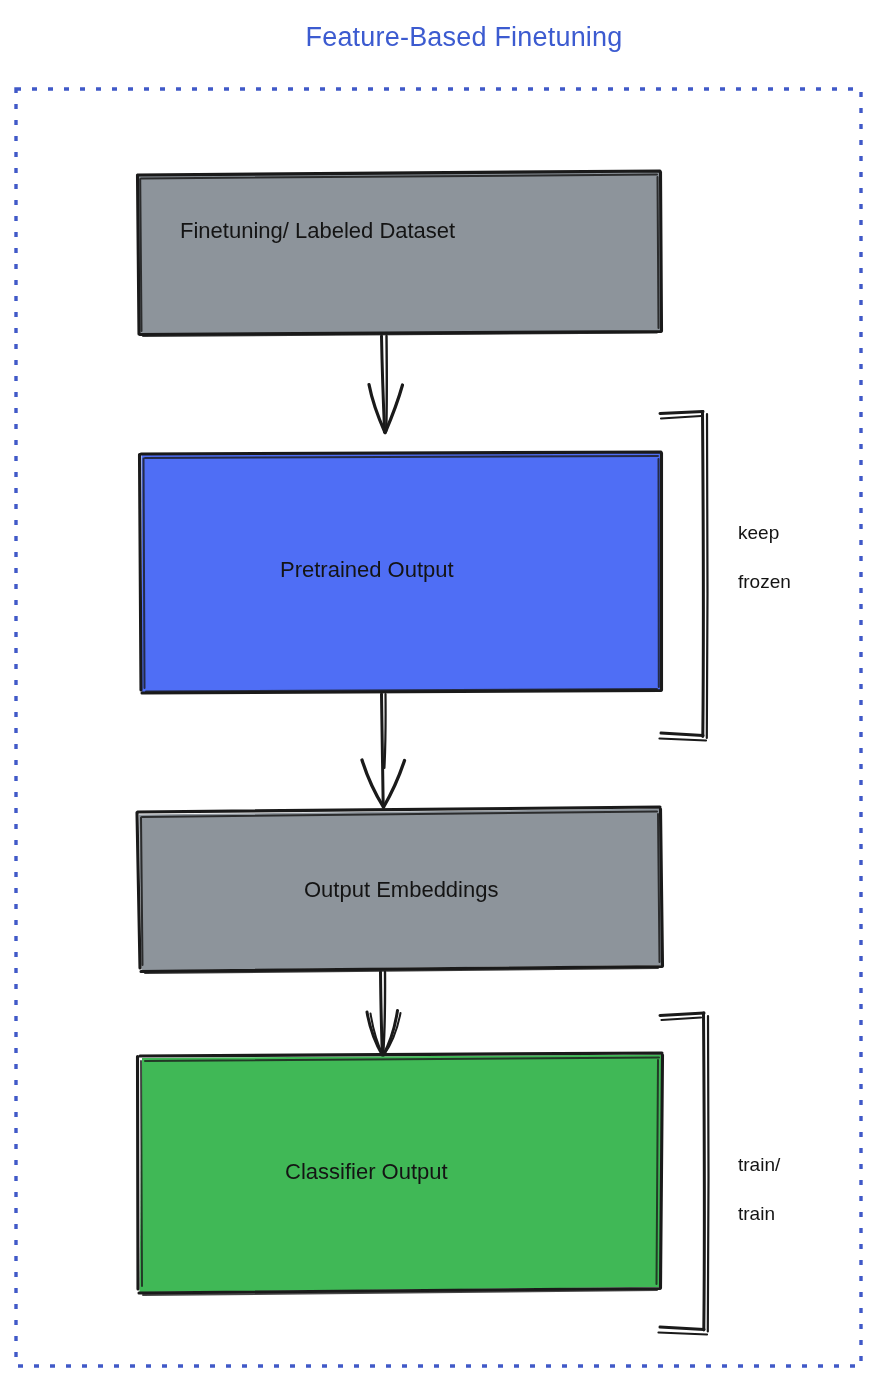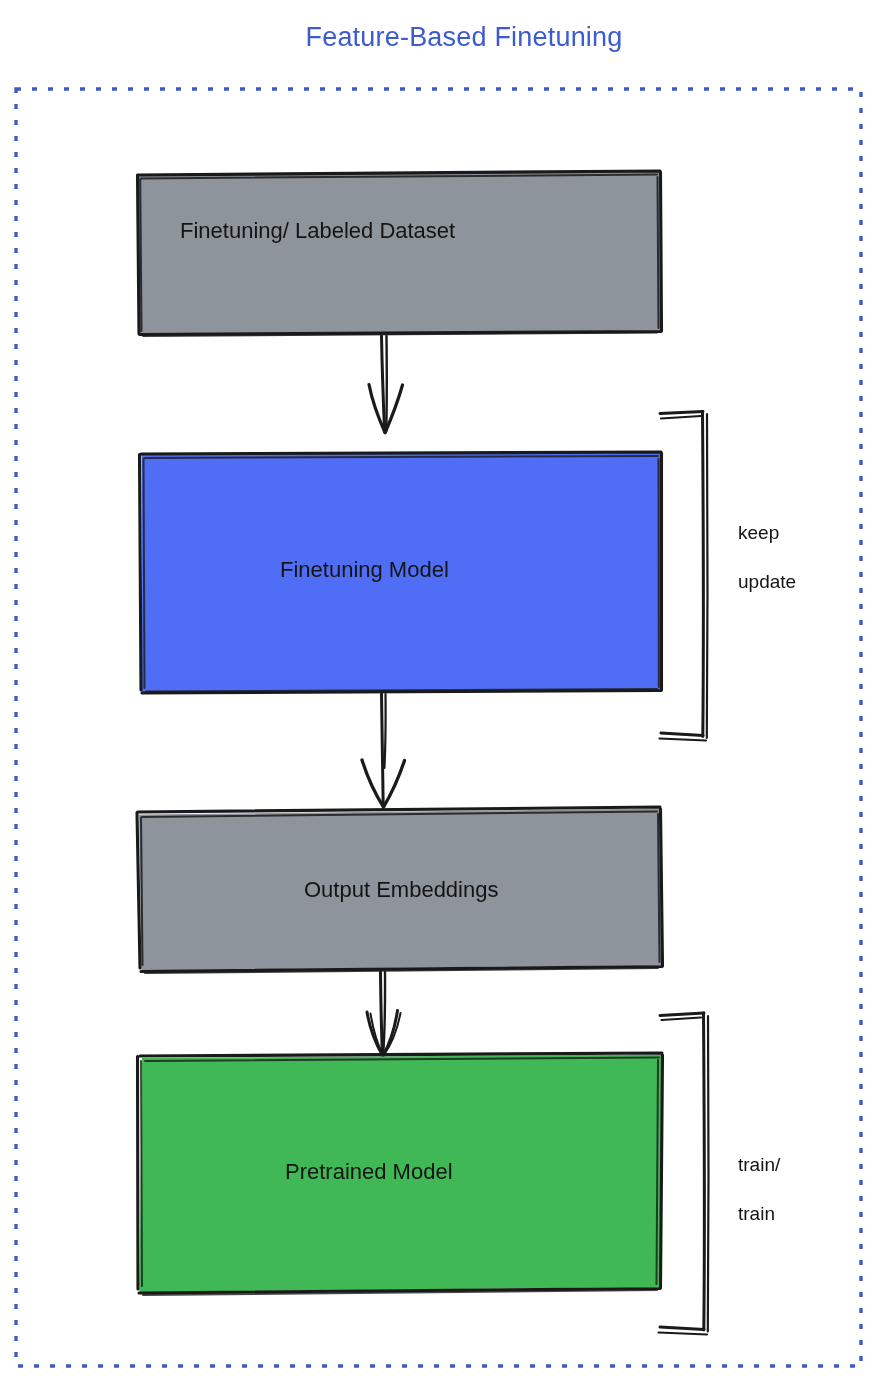--- a/index.html
+++ b/index.html
@@ -135,29 +135,29 @@
     <path d="M 708.0 1016.0 C 708.6 1105, 708.8 1240, 707.8 1331.5" fill="none" stroke="#1a1a1a" stroke-width="2.2" stroke-linecap="round"></path>
     <path d="M 660 1327.0 L 704 1329.5" fill="none" stroke="#1a1a1a" stroke-width="3.0" stroke-linecap="round"></path>
     <path d="M 658.5 1332.5 L 707 1334.5" fill="none" stroke="#1a1a1a" stroke-width="2.2" stroke-linecap="round"></path>
   </g>
 </svg>
 
 <div class="diagram-title">Feature-Based Finetuning</div>
 
 <div class="node-label" style="left:180px; top:218px;">Finetuning/ Labeled Dataset</div>
 
-<div class="node-label" style="left:280px; top:557px;">Finetuning Model</div>
+<div class="node-label" style="left:280px; top:557px;">Pretrained Output</div>
 
 <div class="node-label" style="left:262px; top:877px;margin-left:42px;">Output Embeddings</div>
 
-<div class="node-label" style="left:285px; top:1159px;">Pretrained Model</div>
+<div class="node-label" style="left:285px; top:1159px;">Classifier Output</div>
 
 <div class="side-label" style="left:738px; top:497px;">
   <div>keep</div>
-  <div>update</div>
+  <div>frozen</div>
 </div>
 
 <div class="side-label" style="left:738px; top:1129px;">
   <div>train/</div>
   <div>train</div>
 </div>
 
 <div class="hit" style="left:137px; top:171px; width:524px; height:164px;"></div>
 <div class="hit" style="left:139px; top:452px; width:523px; height:241px;"></div>
 <div class="hit" style="left:137px; top:807px; width:526px; height:165px;"></div>

